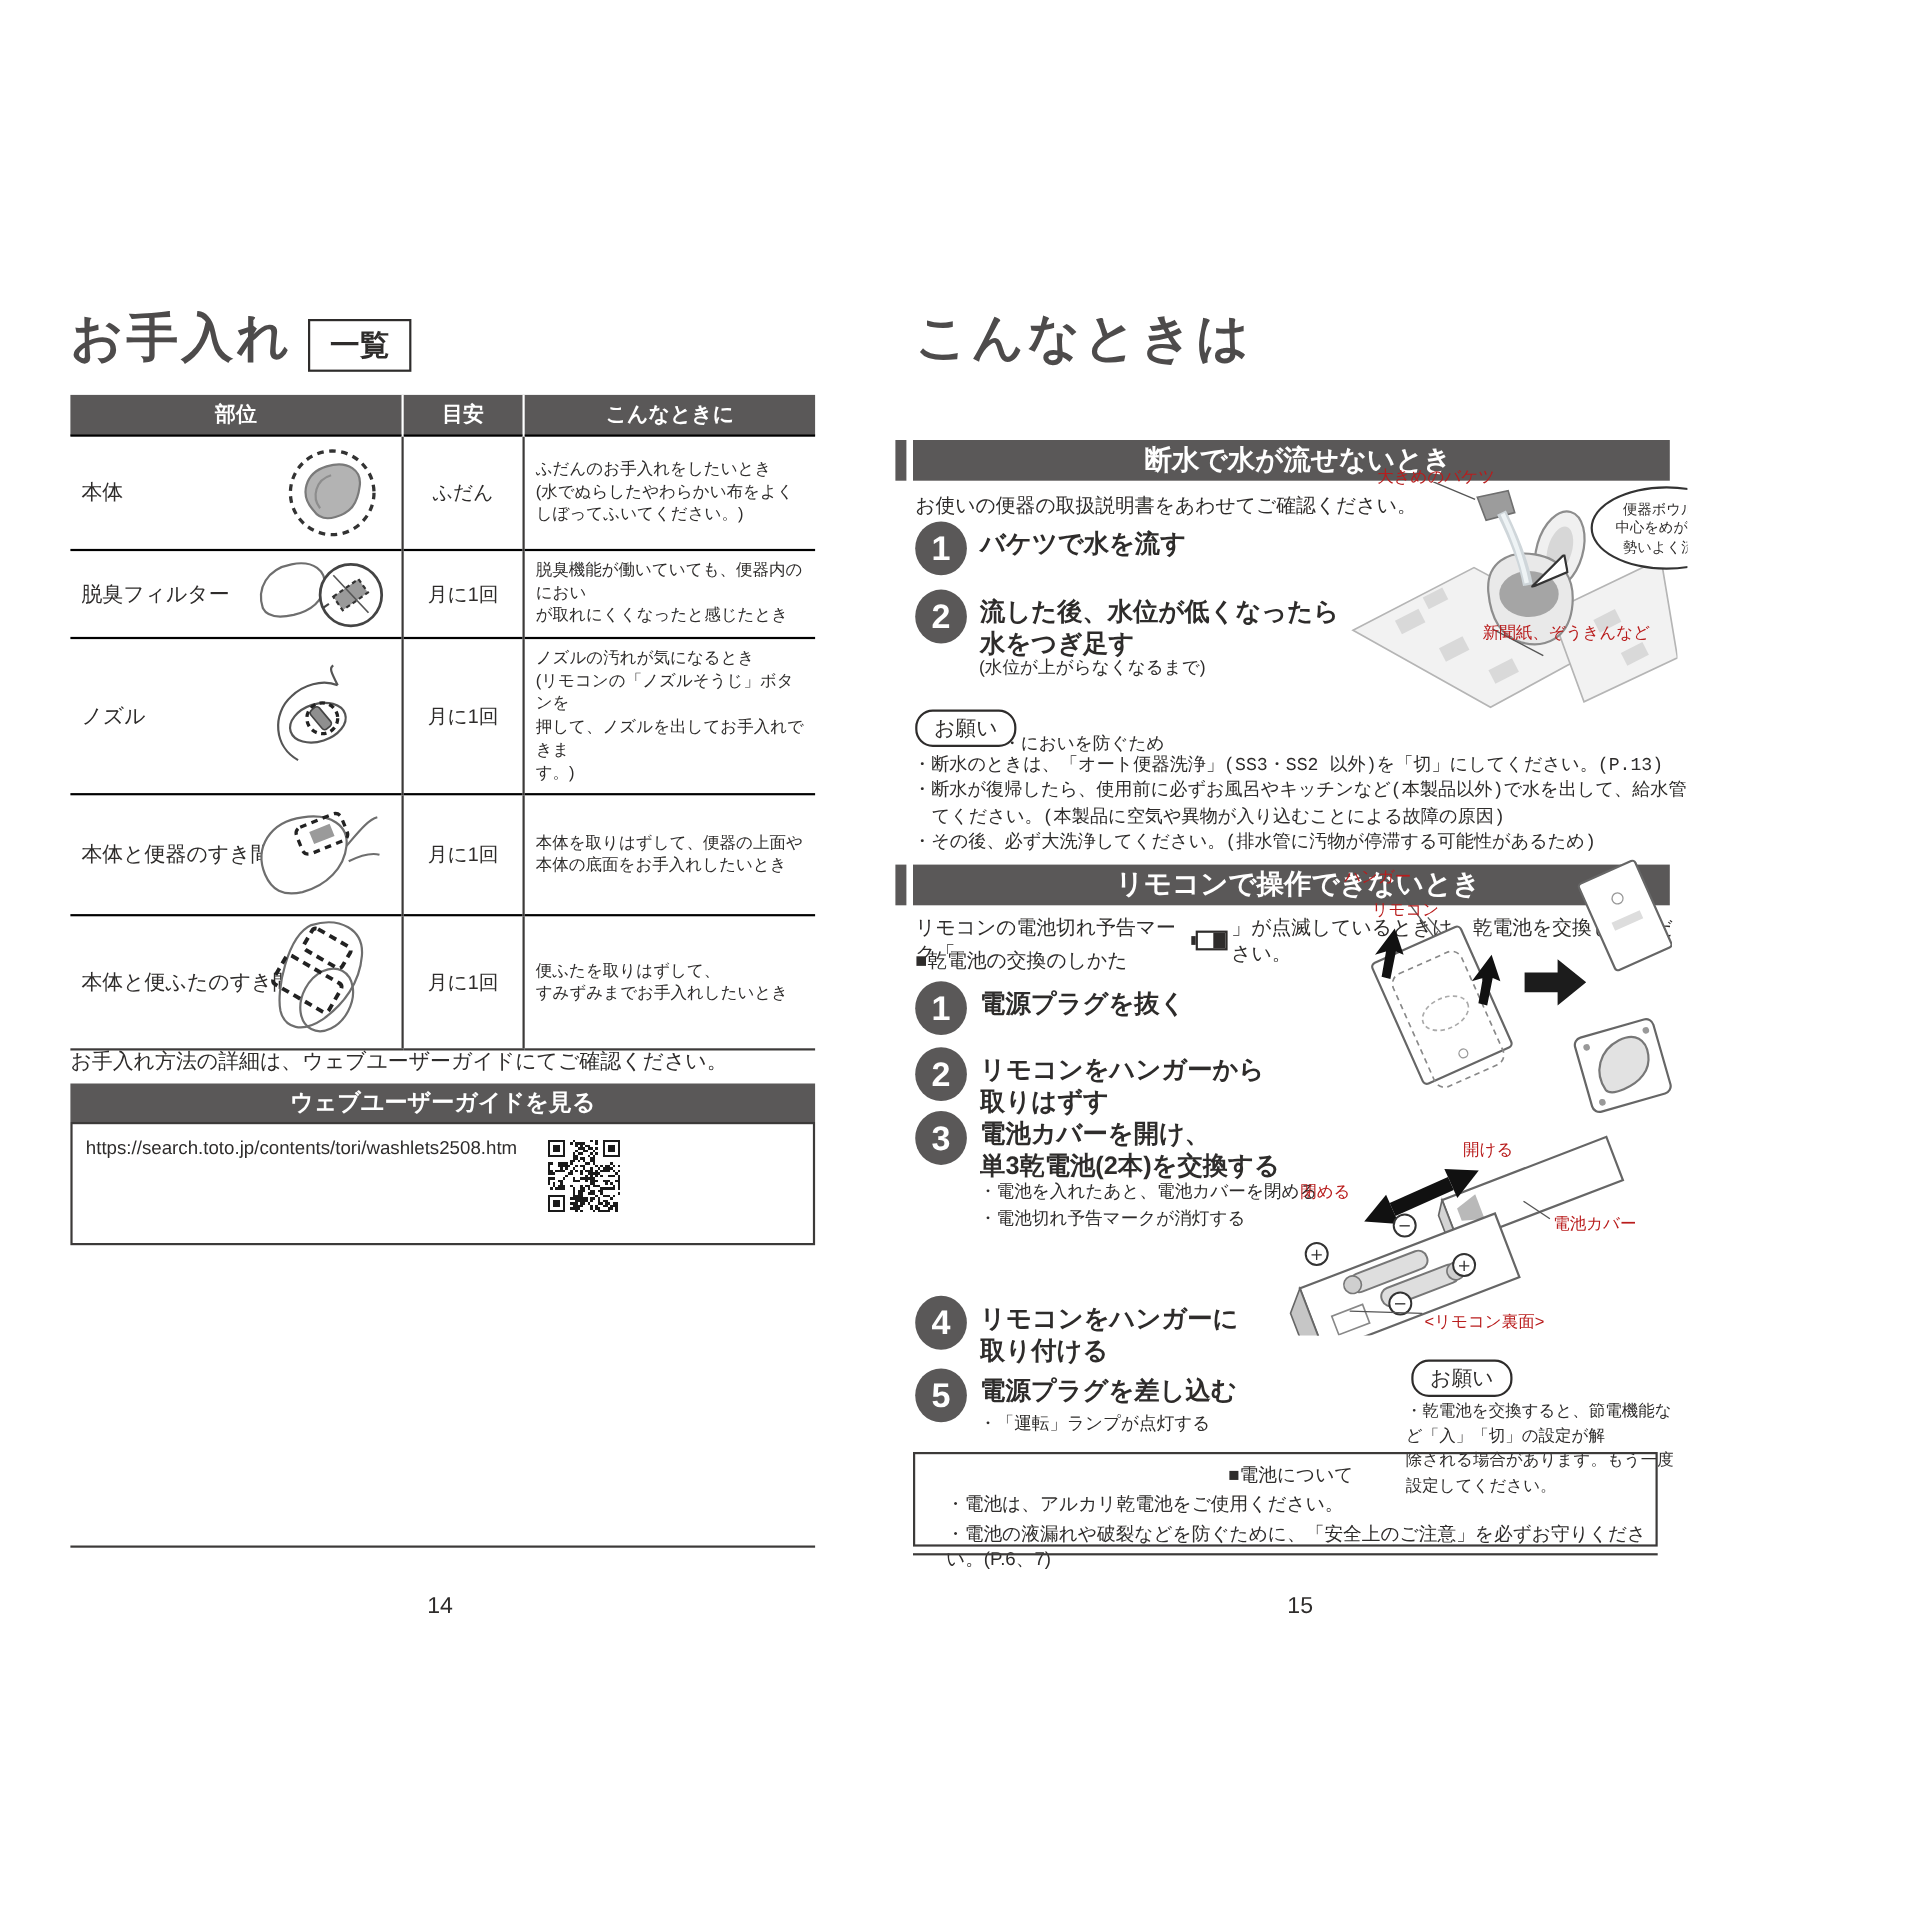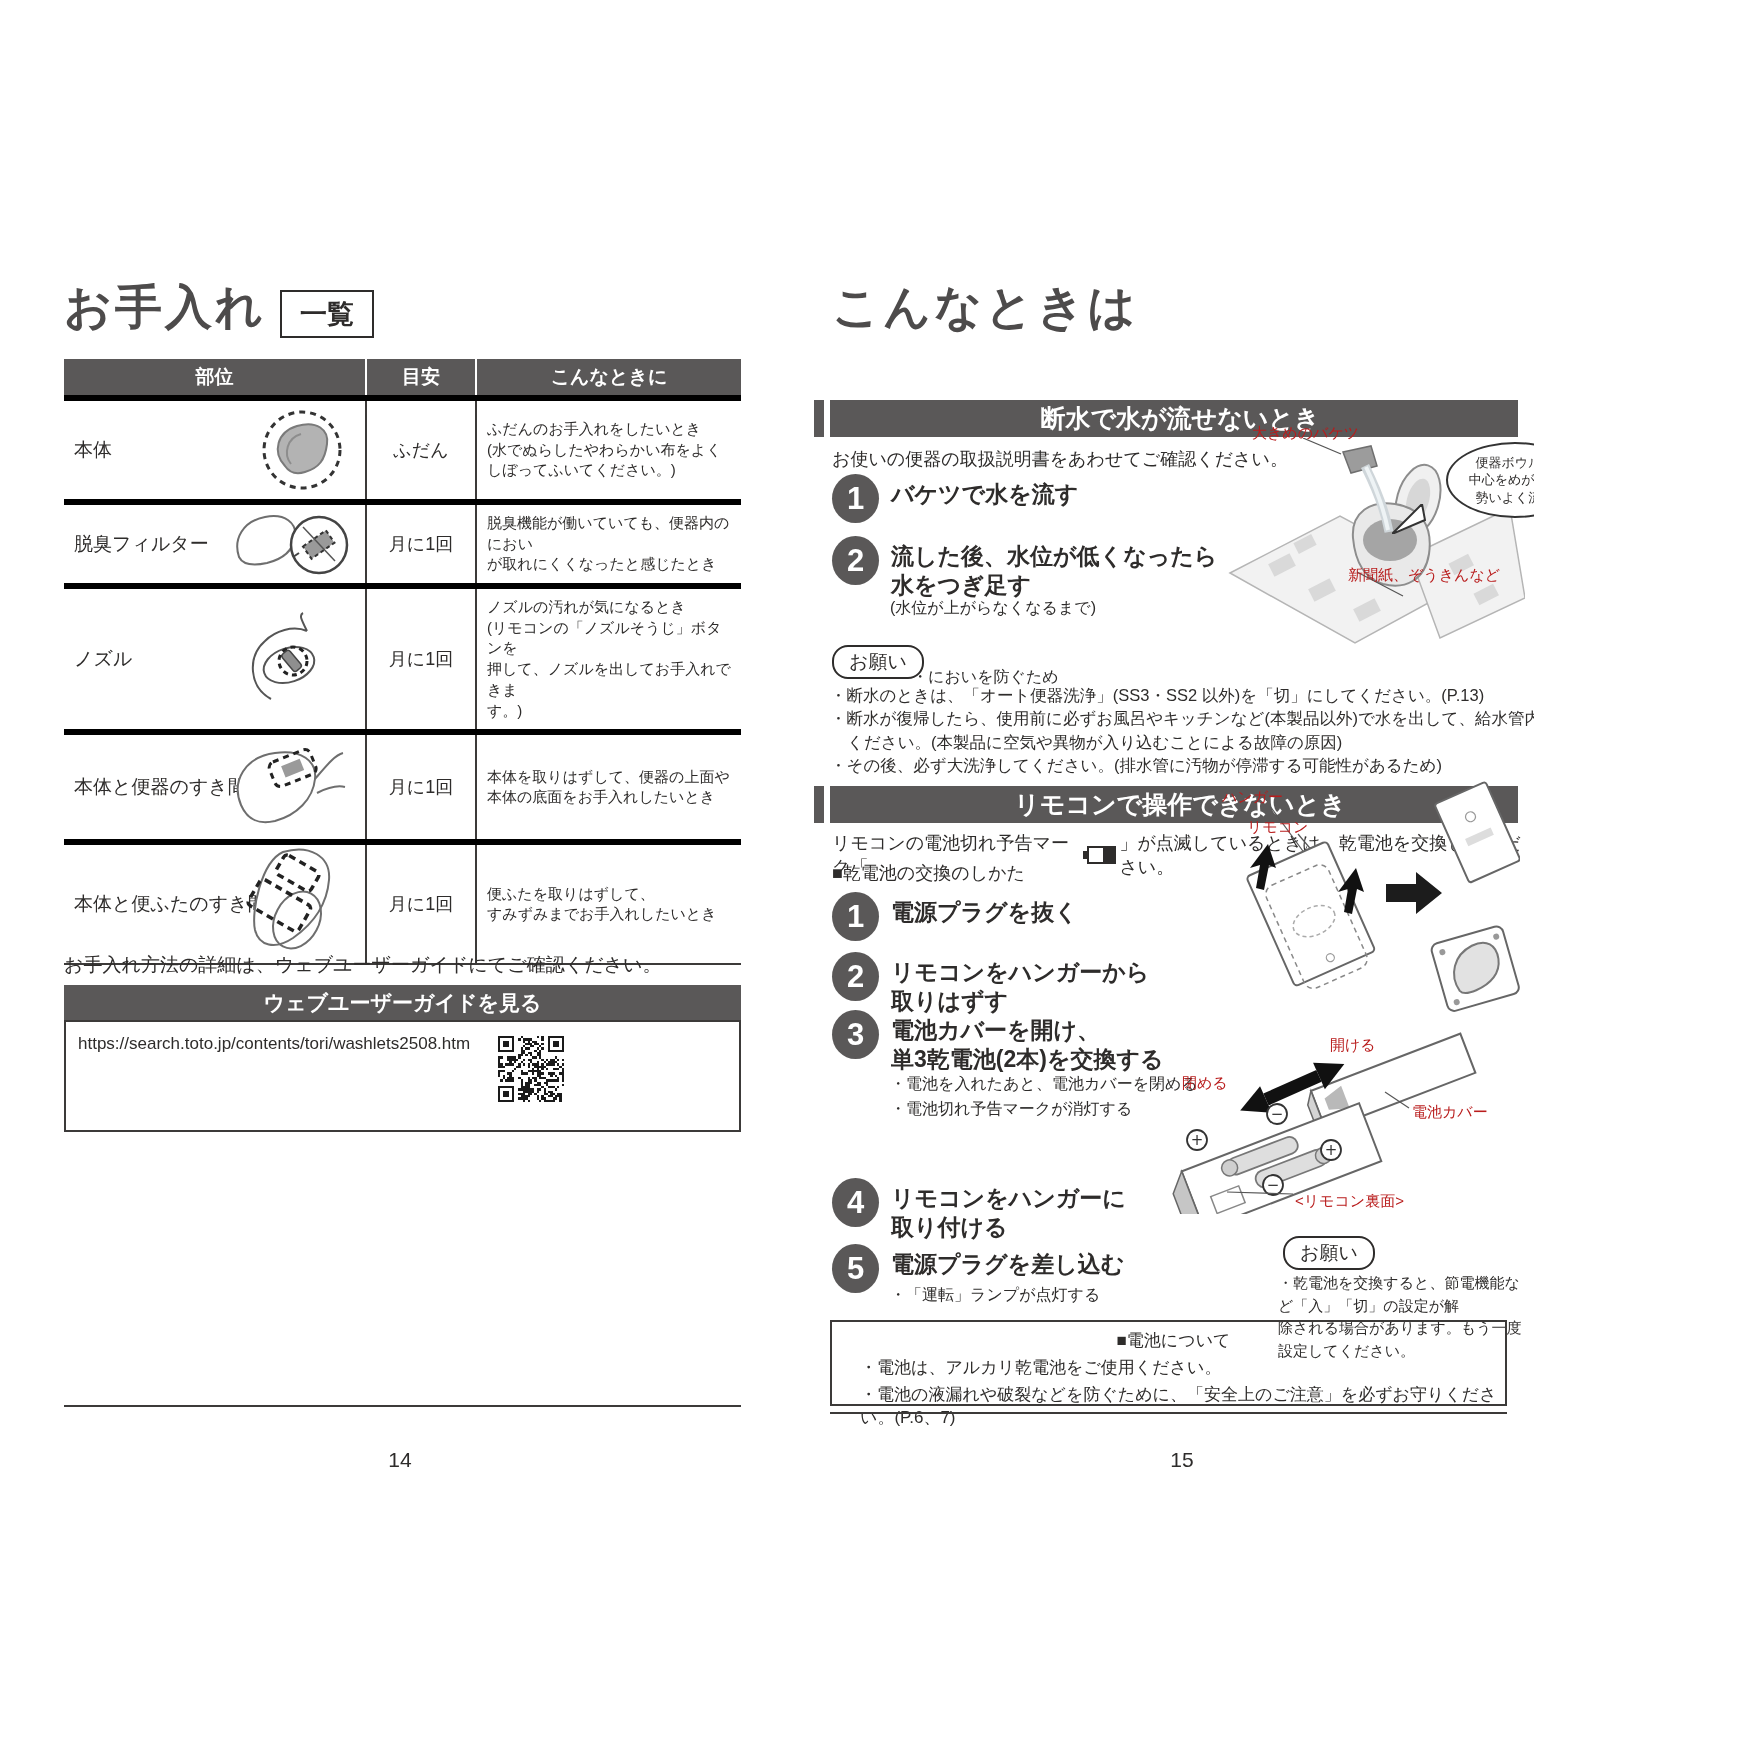--- a/index.html
+++ b/index.html
@@ -9,21 +9,21 @@
   .preline { white-space:pre-line; }
 
   
   .big-title { font-size:47px; font-weight:bold; color:#4d4b4b; letter-spacing:3px; }
   .title-badge { border:2.5px solid #2e2c2b; font-size:27px; font-weight:bold; padding:4px 18px; }
 
   
   table.mt { border-collapse:collapse; table-layout:fixed; width:677px; }
   table.mt th { background:#5a5858; color:#fff; font-size:19px; font-weight:bold; height:34px; }
   table.mt th + th { border-left:2px solid #fff; }
-  table.mt td { border-top:6px solid #000000; vertical-align:middle; }
+  table.mt td { border-top:2px solid #000000; vertical-align:middle; }
   table.mt tr:last-child td { border-bottom:2px solid #3c3a39; }
   td.colsep { border-left:2px solid #3c3a39; }
   td.part { font-size:19px; padding-left:10px; position:relative; }
   td.part .rowicon { position:absolute; right:14px; top:50%; transform:translateY(-50%); }
   td.interval { text-align:center; font-size:18px; }
   td.when { font-size:15px; line-height:1.38; padding:8px 10px; }
 
   .gray-bar { background:#5a5858; color:#fff; font-weight:bold; text-align:center; }
   .web-bar { width:677px; height:35px; font-size:21px; line-height:35px; }
   .sec-bar { width:676px; height:37px; font-size:25px; line-height:37px;padding-left:12px; }
@@ -511,21 +511,21 @@
   <div class="abs ill-label" style="left:1252px; top:424px;">大きめのバケツ</div>
   <div class="abs bubble preline" style="left:1446px; top:442px;">便器ボウル面
 中心をめがけて
 勢いよく流す</div>
   <svg class="abs" style="left:1392px; top:504px; z-index:2;" width="34" height="30" viewBox="0 0 34 30">
     <polygon points="0,30 30,0 33,16" fill="#fff" stroke="#333" stroke-width="2"></polygon>
   </svg>
   <div class="abs ill-label" style="left:1348px; top:566px;">新聞紙、ぞうきんなど</div>
 
   <div class="abs onegai" style="left:832px; top:645px;">お願い</div>
-  <div class="abs notes-wrap" style="left:830px; top:684px;">
+  <div class="abs notes-wrap" style="left:830px; top:684px;font-family:Liberation Mono, monospace;">
     <div class="note-line">・断水のときは、「オート便器洗浄」(SS3・SS2 以外)を「切」にしてください。(P.13)</div>
     <div class="note-line">・断水が復帰したら、使用前に必ずお風呂やキッチンなど(本製品以外)で水を出して、給水管内の空気を抜いてください。(本製品に空気や異物が入り込むことによる故障の原因)</div>
     <div class="note-line">・その後、必ず大洗浄してください。(排水管に汚物が停滞する可能性があるため)</div>
   </div>
 
   <div class="abs bar-stub" style="left:814px; top:786px;"></div>
   <div class="abs gray-bar sec-bar" style="left:830px; top:786px;">リモコンで操作できないとき</div>
 
   <div class="abs body-18" style="left:832px; top:831px; display:flex; align-items:center;">
     <span>リモコンの電池切れ予告マーク「</span>

